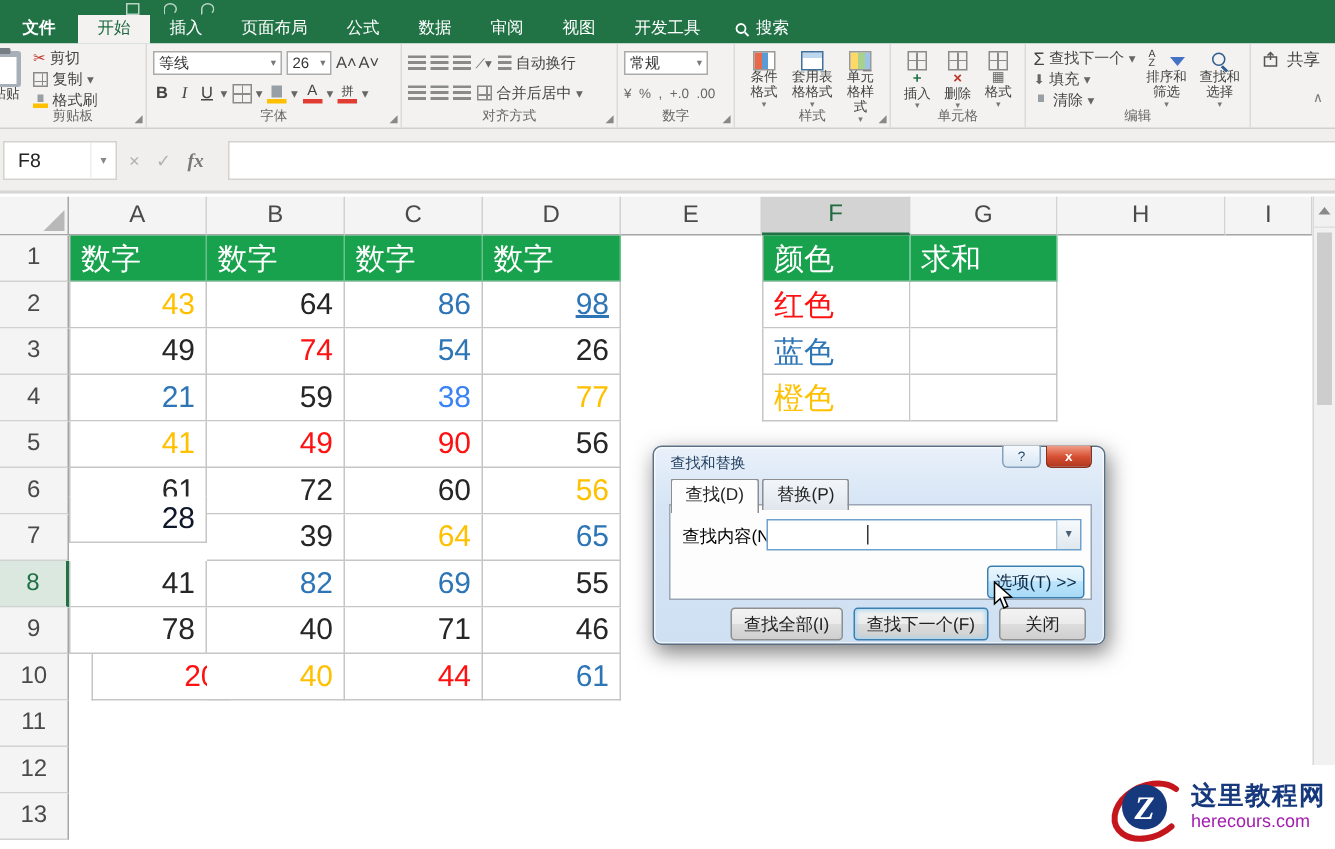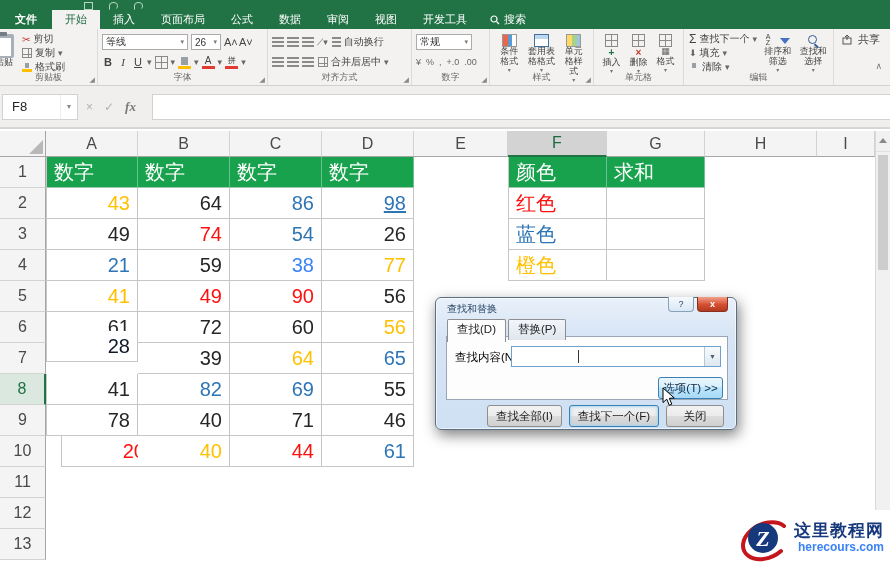--- a/index.html
+++ b/index.html
@@ -103,21 +103,21 @@
   .dbtn{height:22px;min-width:58px;padding:0 8px;border:1px solid #8e8f8f;border-radius:3px;background:linear-gradient(#f2f2f2,#ebebeb 50%,#dddddd 50%,#cfcfcf);font-size:11.5px;color:#222;display:flex;align-items:center;justify-content:center;box-sizing:border-box;}
   .dbtn.default{border-color:#3c7fb1;box-shadow:inset 0 0 3px 1px #a9d5f0;}
 
   
   .cursor{position:absolute;left:662px;top:387px;z-index:70;}
 
   
   .sitelogo{position:absolute;right:0;bottom:0;width:156px;height:56px;background:#fff;display:flex;align-items:center;gap:6px;z-index:60;padding-left:2px;box-sizing:border-box;}
   .lgtext{display:flex;flex-direction:column;line-height:1.15;}
   .lg-cn{font-weight:bold;font-size:17px;color:#16387c;letter-spacing:1px;}
-  .lg-en{font-weight:bold;font-size:12px;color:#3b82f6;text-align:right;}
+  .lg-en{font-weight:normal;font-size:12px;color:#a21caf;text-align:left;}
 </style>
 </head>
 <body>
 
 <div id="app">
 
   <div class="tabbar">
     <div class="qat">
       <i></i>
       <i class="round"></i>

